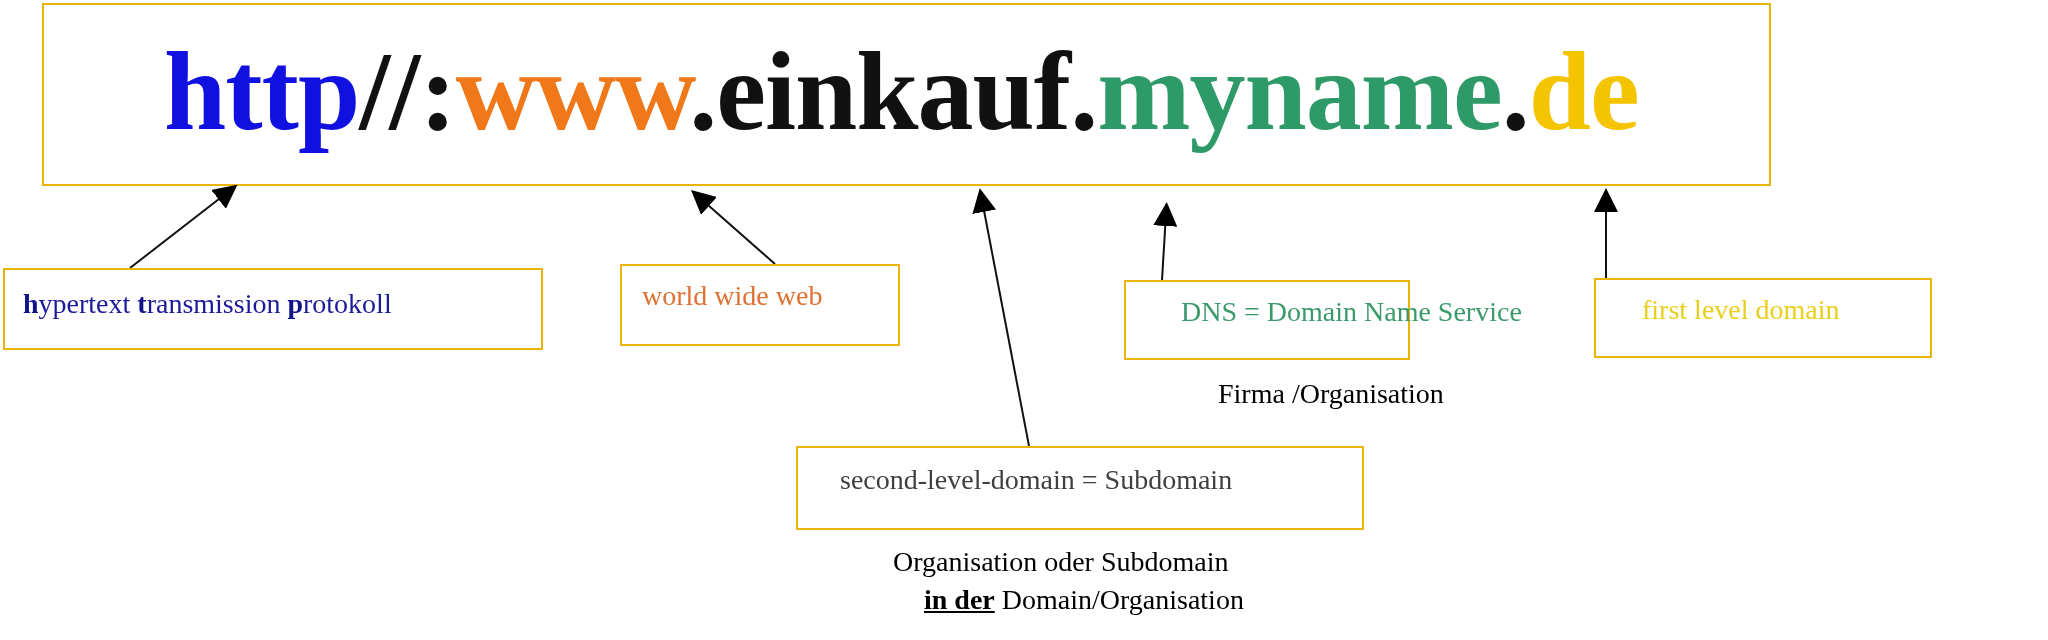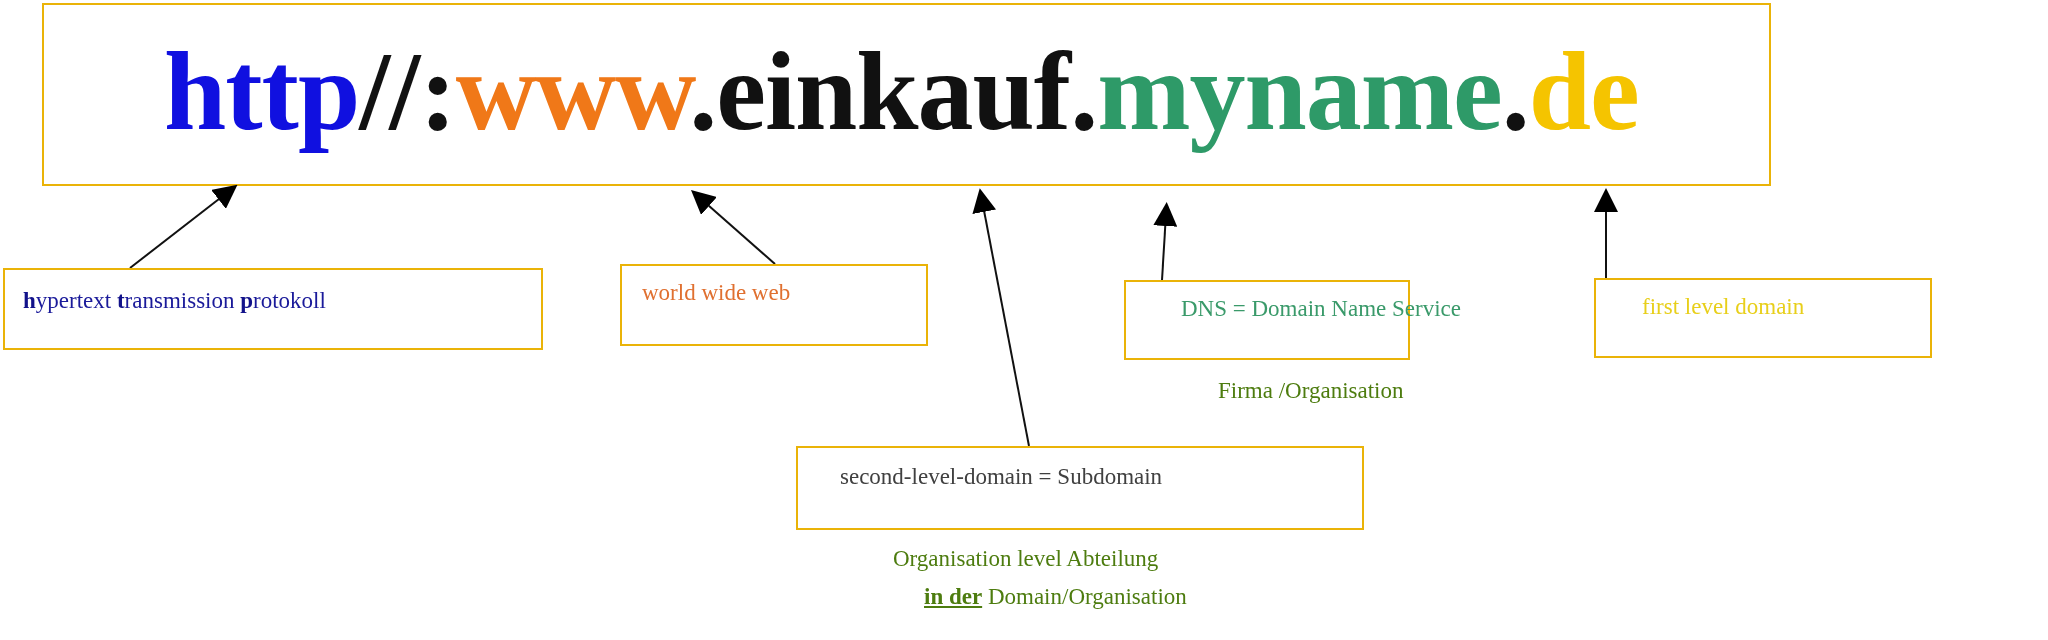--- a/index.html
+++ b/index.html
@@ -2,22 +2,22 @@
 <html><head>
 <meta charset="utf-8">
 <style>
   html, body { margin: 0; padding: 0; background: #ffffff; }
   body { width: 2048px; height: 640px; position: relative; overflow: hidden;
          font-family: "Liberation Serif", "DejaVu Serif", serif; }
   .box { position: absolute; border: 2px solid #eab308; background: #fff; box-sizing: border-box; }
   .url-box { left: 42px; top: 3px; width: 1729px; height: 183px; }
   .url-text { position: absolute; left: 120px; top: 22px; font-size: 112px; font-weight: bold;
               white-space: nowrap; letter-spacing: -1px; }
-  .label-text { position: absolute; white-space: nowrap; font-size: 23px; }
-  .plain { position: absolute; white-space: nowrap; font-size: 23px; color: #4d7c0f; text-align: right; }
+  .label-text { position: absolute; white-space: nowrap; font-size: 28px; }
+  .plain { position: absolute; white-space: nowrap; font-size: 28px; color: #000000; text-align: right; }
   svg.arrows { position: absolute; left: 0; top: 0; }
   u.strong { font-weight: bold; margin-left: 32px; }
 </style>
 </head>
 <body>
 
 <div class="box url-box">
   <div class="url-text">
     <span style="color:#1010e0">http</span><span style="color:#111">//:</span><span style="color:#f07818">www</span><span style="color:#111">.einkauf.</span><span style="color:#2e9a68">myname</span><span style="color:#111">.</span><span style="color:#f5c400">de</span>
   </div>
@@ -35,34 +35,34 @@
   <line x1="1162" y1="280" x2="1166" y2="214" stroke="#111" stroke-width="2" marker-end="url(#ah)"></line>
   <line x1="1606" y1="278" x2="1606" y2="200" stroke="#111" stroke-width="2" marker-end="url(#ah)"></line>
 </svg>
 
 <div class="box" style="left:3px; top:268px; width:540px; height:82px;">
   <div class="label-text" style="left:18px; top:18px; color:#1a1a9a;">
     <b style="color:#12128a">h</b><span>ypertext </span><b style="color:#12128a">t</b><span>ransmission </span><b style="color:#12128a">p</b><span>rotokoll</span>
   </div>
 </div>
 
-<div class="box" style="left:620px; top:264px; width:308px; height:82px;">
+<div class="box" style="left:620px; top:264px; width:280px; height:82px;">
   <div class="label-text" style="left:20px; top:14px; color:#e07030;">world wide web</div>
 </div>
 
 <div class="box" style="left:1124px; top:280px; width:286px; height:80px;">
   <div class="label-text" style="left:22px; top:14px; color:#3a9a6a;margin-left:33px;">DNS = Domain Name Service</div>
 </div>
 
 <div class="box" style="left:1594px; top:278px; width:338px; height:80px;padding-left:40px;">
   <div class="label-text" style="left:46px; top:14px; color:#e8cf1a;">first level domain</div>
 </div>
 
 <div class="plain" style="left:1218px; top:378px;">Firma /Organisation</div>
 
 <div class="box" style="left:796px; top:446px; width:568px; height:84px;">
   <div class="label-text" style="left:42px; top:16px; color:#404040;">second-level-domain = Subdomain</div>
 </div>
 
-<div class="plain" style="left:893px; top:546px;">Organisation level Abteilung</div>
+<div class="plain" style="left:893px; top:546px;">Organisation oder Subdomain</div>
 <div class="plain" style="left:892px; top:584px;">
   <u class="strong">in der</u><span> Domain/Organisation</span>
 </div>
 
 </body></html>

